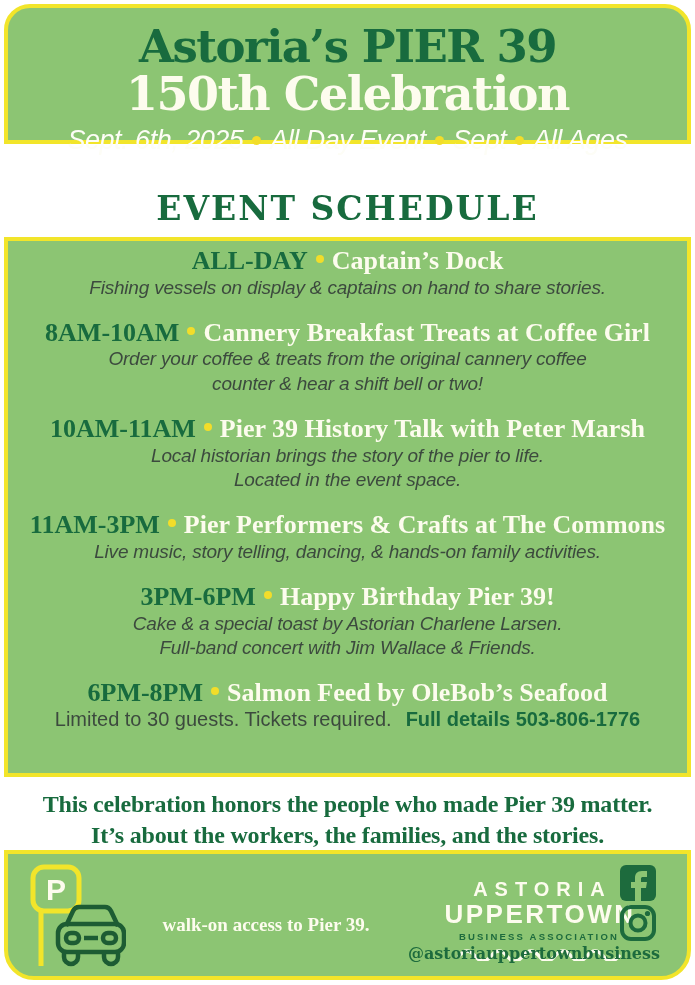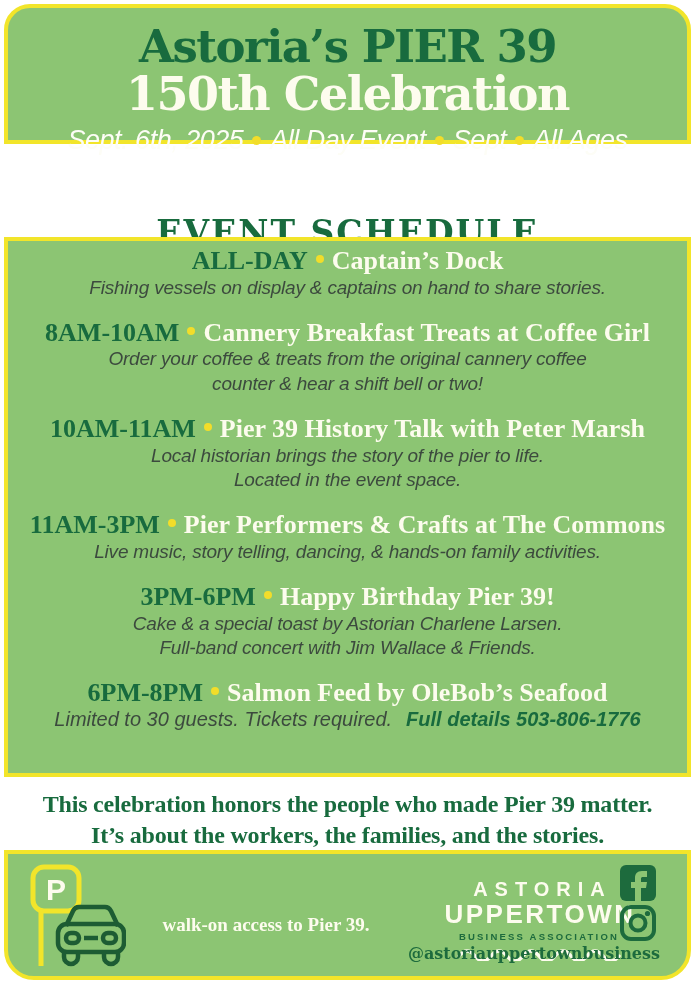--- a/index.html
+++ b/index.html
@@ -27,41 +27,41 @@
   }
   .dot {
     display: inline-block; width: 9px; height: 9px; border-radius: 50%;
     background: #f2dd2a; margin: 0 9px; vertical-align: middle; position: relative; top: -2px;
   }
 
   
   .schedule-heading {
     position: absolute; top: 189px; left: 0; width: 100%; text-align: center;
     font-family: "DejaVu Serif", serif; font-weight: bold; font-size: 33px;
-    color: #186b3e; letter-spacing: 2px; margin-top: 24px;
+    color: #186b3e; letter-spacing: 2px;
   }
 
   
   .schedule-box {
     position: absolute; left: 4px; top: 237px; width: 687px; height: 540px;
     background: #8cc573; border: 4px solid #f2e52a; padding-top: 5px;
     text-align: center;
   }
   .item { margin-bottom: 17px; }
   .item-heading {
     font-family: "Liberation Serif", serif; font-weight: bold; font-size: 26px;
     line-height: 1.15; color: #fdfcee; white-space: nowrap;
   }
   .item-heading .time { color: #186b3e; }
   .item-heading .dot { width: 8px; height: 8px; margin: 0 8px; top: -4px; }
   .item-desc {
     font-style: italic; font-size: 19px; line-height: 1.3; color: #3c4a3e;
     letter-spacing: -0.2px;
   }
-  .item-note { font-style: italic; font-size: 20px; color: #3c4a3e; white-space: nowrap; }
+  .item-note { font-size: 20px; color: #3c4a3e; white-space: nowrap; }
   .item-note .note-bold { font-weight: bold; color: #186b3e; margin-left: 14px; }
 
   
   .statement {
     position: absolute; top: 789px; left: 0; width: 100%; text-align: center;
     font-family: "Liberation Serif", serif; font-weight: bold; font-size: 24px;
     line-height: 1.28; color: #186b3e; letter-spacing: -0.2px;
   }
 
   

